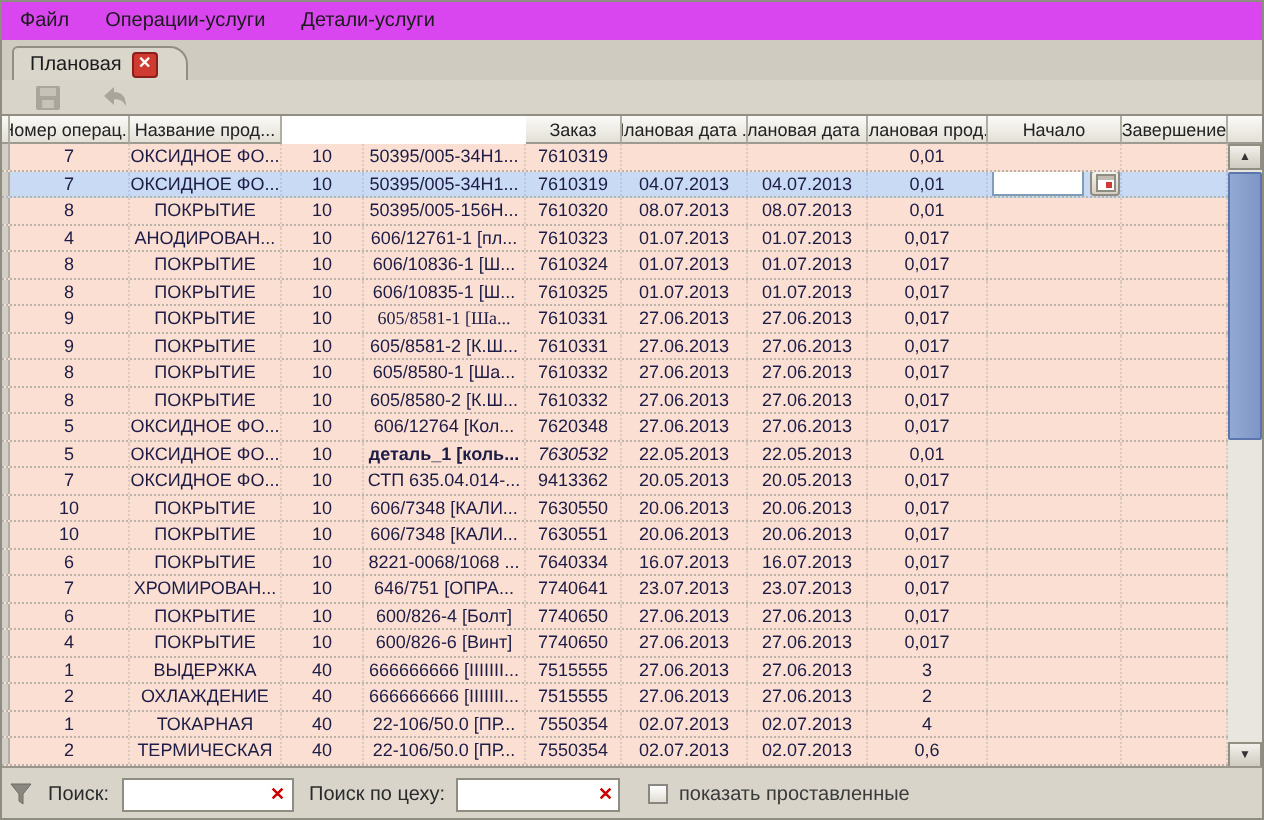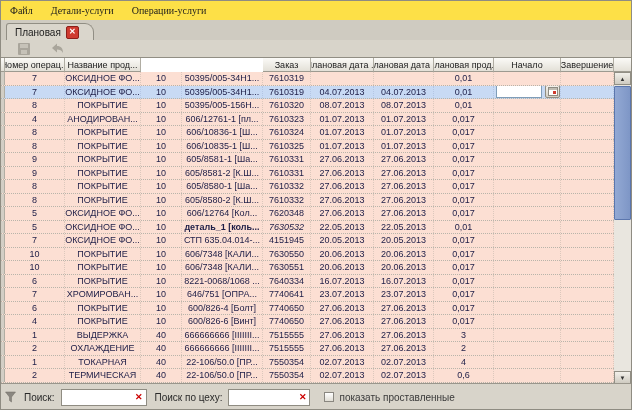--- a/index.html
+++ b/index.html
@@ -1,20 +1,20 @@
 <!DOCTYPE html>
 <html><head>
 <meta charset="utf-8">
 <style>
   html,body{margin:0;padding:0;}
   body{font-family:"Liberation Sans",sans-serif;background:#b8b4aa;}
   .window{position:relative;width:632px;height:410px;background:#d8d4ca;border:1px solid #8f8c82;box-sizing:border-box;overflow:hidden;}
 
   
-  .menubar{position:absolute;top:0;left:0;right:0;height:19px;display:flex;align-items:center;border-bottom:1px solid #b5b1a7;background:#fde047;font-family:Liberation Serif, serif;}
+  .menubar{position:absolute;top:0;left:0;right:0;height:19px;display:flex;align-items:center;border-bottom:1px solid #b5b1a7;background:#d946ef;}
   .menu-item{font-size:10px;color:#1b1b1b;padding:2px 9px;cursor:default;}
 
   
   .tabbar{position:absolute;top:19px;left:0;right:0;height:20px;background:#cfcbc1;border-bottom:1px solid #918e84;}
   .tab{position:absolute;left:5px;bottom:-1px;height:17px;display:flex;align-items:center;gap:5px;padding:0 14px 0 8px;background:#dad6cc;border:1px solid #918e84;border-bottom:none;border-radius:3px 9px 0 0;font-size:10px;color:#1b1b1b;}
   .tab-close{width:11px;height:11px;background:#cf3b30;border:1px solid #8c1f1a;border-radius:2px;color:#fff;font-size:8px;font-weight:bold;line-height:9px;text-align:center;cursor:pointer;}
 
   
   .toolbar{position:absolute;top:39px;left:0;right:0;height:17px;background:#d8d4ca;display:flex;align-items:center;gap:17px;padding-left:15px;}
   .tool-btn{width:16px;height:14px;display:flex;align-items:center;justify-content:center;}
@@ -54,22 +54,22 @@
   .checkbox{width:10px;height:10px;box-sizing:border-box;border:1px solid #8a8780;background:linear-gradient(#fff,#e0ddd4);margin-left:14px;flex:none;cursor:pointer;}
   .cb-label{margin-left:5px;color:#3a3a3a;}
 </style>
 </head>
 <body>
 
 <div class="window">
 
   <div class="menubar">
       <div class="menu-item">Файл</div>
+      <div class="menu-item">Операции-услуги</div>
       <div class="menu-item">Детали-услуги</div>
-      <div class="menu-item">Операции-услуги</div>
     </div>
 
   <div class="tabbar">
     <div class="tab">
       <span>Плановая</span>
       <span class="tab-close">✕</span>
     </div>
   </div>
 
   <div class="toolbar">
@@ -205,21 +205,21 @@
           <div class="cell" style="width: 60px;">01.07.2013</div>
           <div class="cell" style="width: 60px;">0,017</div>
           <div class="cell" style="width: 67px;"></div>
           <div class="cell" style="width: 53px;"></div>
         </div>
         <div class="row">
           <div class="gutter"></div>
           <div class="cell" style="width: 60px;">9</div>
           <div class="cell" style="width: 76px;">ПОКРЫТИЕ</div>
           <div class="cell" style="width: 41px;">10</div>
-          <div class="cell" style="width: 81px;">605/8581-1 [Ша...</div>
+          <div class="cell" style="width: 81px; font-family: Liberation Serif, serif;">605/8581-1 [Ша...</div>
           <div class="cell" style="width: 48px;">7610331</div>
           <div class="cell" style="width: 63px;">27.06.2013</div>
           <div class="cell" style="width: 60px;">27.06.2013</div>
           <div class="cell" style="width: 60px;">0,017</div>
           <div class="cell" style="width: 67px;"></div>
           <div class="cell" style="width: 53px;"></div>
         </div>
         <div class="row">
           <div class="gutter"></div>
           <div class="cell" style="width: 60px;">9</div>
@@ -284,21 +284,21 @@
           <div class="cell" style="width: 60px;">0,01</div>
           <div class="cell" style="width: 67px;"></div>
           <div class="cell" style="width: 53px;"></div>
         </div>
         <div class="row">
           <div class="gutter"></div>
           <div class="cell" style="width: 60px;">7</div>
           <div class="cell" style="width: 76px;">ОКСИДНОЕ ФО...</div>
           <div class="cell" style="width: 41px;">10</div>
           <div class="cell" style="width: 81px;">СТП 635.04.014-...</div>
-          <div class="cell" style="width: 48px;">4151945</div>
+          <div class="cell" style="width: 48px;">9413362</div>
           <div class="cell" style="width: 63px;">20.05.2013</div>
           <div class="cell" style="width: 60px;">20.05.2013</div>
           <div class="cell" style="width: 60px;">0,017</div>
           <div class="cell" style="width: 67px;"></div>
           <div class="cell" style="width: 53px;"></div>
         </div>
         <div class="row">
           <div class="gutter"></div>
           <div class="cell" style="width: 60px;">10</div>
           <div class="cell" style="width: 76px;">ПОКРЫТИЕ</div>

